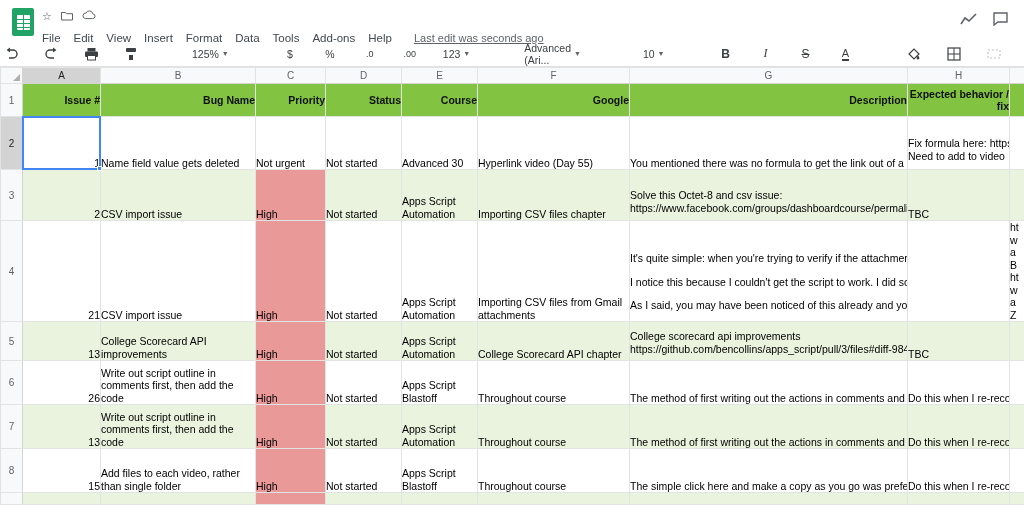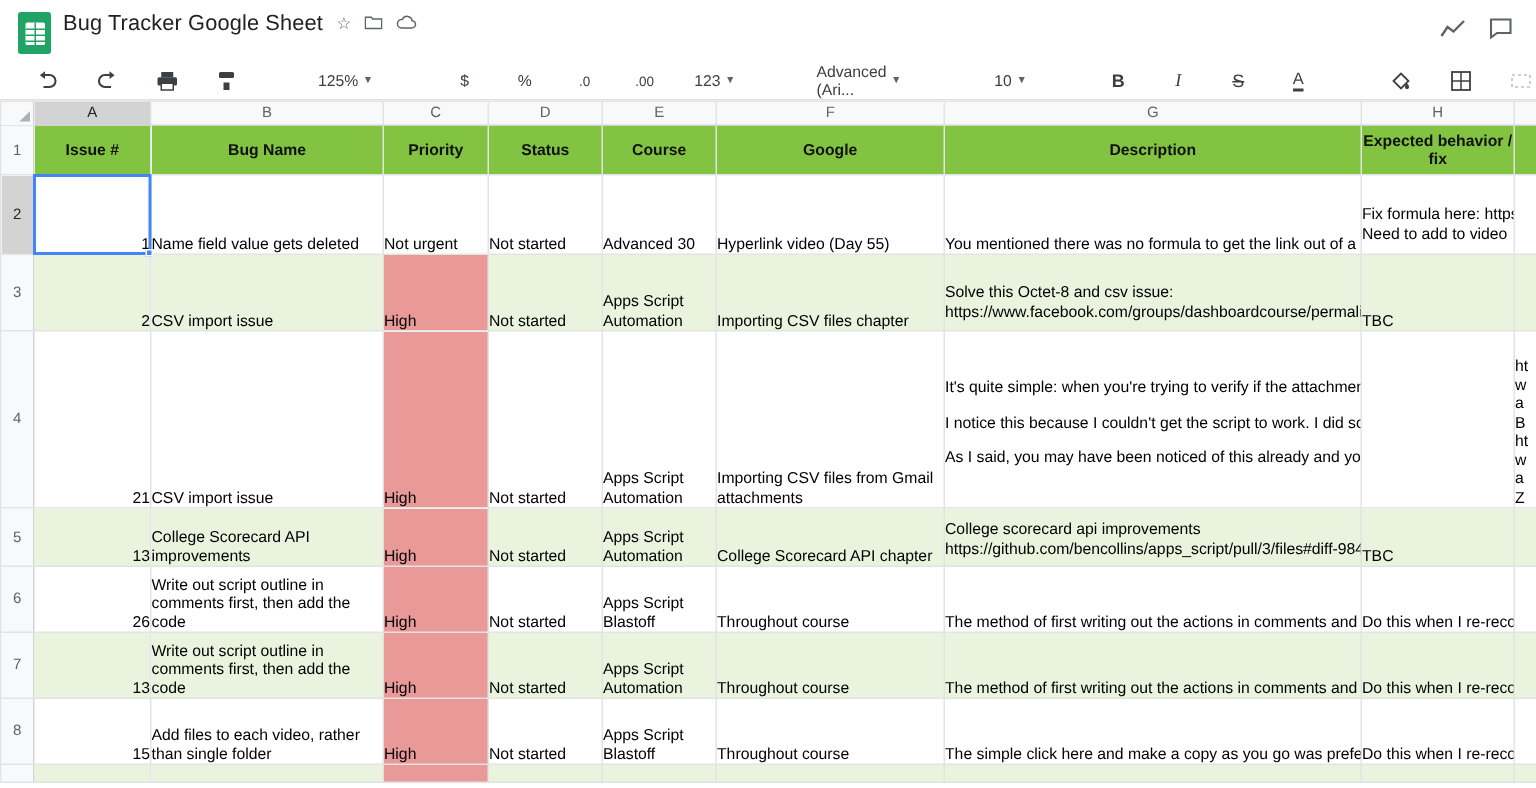--- a/index.html
+++ b/index.html
@@ -30,21 +30,21 @@
   .ticon { color: #5f6368; font-size: 11px; line-height: 1; cursor: pointer; }
   .menubar { display: flex; align-items: center; gap: 13px; margin-top: 3px; height: 17px; }
   .menu-item { font-size: 11.5px; color: #414851; cursor: pointer; }
   .lastedit { font-size: 11px; color: #5f6368; text-decoration: underline; margin-left: 9px; cursor: pointer; }
   .title-right { margin-left: auto; display: flex; align-items: center; gap: 16px; padding: 6px 8px 0 0; }
   .tr-icon { color:#5f6368; cursor:pointer; }
 
   
   .toolbar {
     height: 26px; display: flex; align-items: center; gap: 18px;
-    padding: 0 20px; border-bottom: 1px solid #e0e0e0;
+    padding: 0 0; border-bottom: 1px solid #e0e0e0;
     margin-top: 3px;
   }
   .tb { height: 22px; min-width: 22px; display:flex; align-items:center; justify-content:center;
         color:#3c4043; font-size: 12px; cursor: pointer; border-radius:2px; padding: 0 3px;}
   .tb svg { display:block; }
   .tb-text { font-size: 10.5px; color:#3c4043; }
   .tb-box { height:18px; display:flex; align-items:center; gap:3px; padding: 0 4px; cursor:pointer;}
   .sep { width:1px; height:16px; background:#e0e0e0; margin: 0 5px; }
   .caret { font-size: 7px; color:#5f6368; }
 
@@ -66,21 +66,21 @@
   .colhead.sel { background: #d3d3d3; color:#202124; }
   .corner { width: 22px; background: #f8f9fa; border-right: 1px solid #d4d4d4 !important; position: relative;}
   .corner:after{ content:""; position:absolute; right:2px; bottom:2px; border-style:solid;
                  border-width: 0 0 7px 7px; border-color: transparent transparent #b0b0b0 transparent;}
   .rowhead {
     width: 22px; background: #f8f9fa; color: #5f6368; font-size: 10px;
     text-align: center; vertical-align: middle; border-right: 1px solid #d4d4d4 !important;
   }
   .rowhead.sel { background: #d3d3d3; color: #202124; }
   td.cell { font-size: 10.5px; color: #000; padding: 2px 4px; vertical-align: bottom; line-height: 12.5px; }
-  tr.hdr td.cell { background: #82c341; font-weight: bold; text-align: center; vertical-align: middle;
+  tr.hdr td.cell { background: #82c341; font-weight: bold; text-align: right; vertical-align: middle;
                    line-height: 12px; color:#111; }
   tr.alt td.cell { background: #e9f3dd; }
   td.num { text-align: right; padding-right: 10px; }
   td.high { background: #ea9999 !important; }
   .p { margin-bottom: 11px; }
   .p:last-child { margin-bottom: 0; }
   .nowrap { white-space: nowrap; }
   .clipcol { font-size: 10.5px; line-height: 12.5px; }
 
   
@@ -97,32 +97,43 @@
 <body>
 
 <div id="app">
 
   <div class="titlebar">
     <div class="logo-box">
       <div class="logo-grid"></div>
     </div>
     <div class="title-col">
       <div class="doc-title-row">
-        <span class="doc-title">Bug Tracker Google Sheet</span>
         <span class="ticon">☆</span>
         <span class="ticon">
           <svg width="12" height="11" viewBox="0 0 12 11">
               <path d="M0.5 2.5h4l1 1.2h6v6.3H0.5z" fill="none" stroke="#5f6368" stroke-width="1"></path>
             </svg>
         </span>
         <span class="ticon">
           <svg width="14" height="10" viewBox="0 0 14 10">
               <path d="M3.4 8.6h7.1a2.4 2.4 0 0 0 .2-4.8A3.4 3.4 0 0 0 4.2 3a2.8 2.8 0 0 0-.8 5.6z" fill="none" stroke="#5f6368" stroke-width="1"></path>
             </svg>
         </span>
+      </div>
+      <div class="menubar">
+        <span class="menu-item">File</span>
+        <span class="menu-item">Edit</span>
+        <span class="menu-item">View</span>
+        <span class="menu-item">Insert</span>
+        <span class="menu-item">Format</span>
+        <span class="menu-item">Data</span>
+        <span class="menu-item">Tools</span>
+        <span class="menu-item">Add-ons</span>
+        <span class="menu-item">Help</span>
+        <span class="lastedit">Last edit was seconds ago</span>
       </div>
     </div>
     <div class="title-right">
       <span class="tr-icon">
         <svg width="17" height="13" viewBox="0 0 17 13">
             <polyline points="1,11 5,5 9,8 16,1" fill="none" stroke="#5f6368" stroke-width="1.6"></polyline>
           </svg>
       </span>
       <span class="tr-icon">
         <svg width="15" height="14" viewBox="0 0 15 14">
@@ -359,21 +370,21 @@
         <td class="cell high">High</td>
         <td class="cell">Not started</td>
         <td class="cell">Apps Script Automation</td>
         <td class="cell">Importing CSV files from Gmail attachments</td>
         <td class="cell" style="vertical-align:top;padding-top:31px">
           <div class="p nowrap">It's quite simple: when you're trying to verify if the attachment you</div>
           <div class="p nowrap">I notice this because I couldn't get the script to work. I did some re</div>
           <div class="p nowrap">As I said, you may have been noticed of this already and you are</div>
         </td>
         <td class="cell"></td>
-        <td class="cell clipcol" style="vertical-align:top;padding-top:17px;white-space:pre">ht
+        <td class="cell clipcol" style="vertical-align:top;padding-top:0;white-space:pre">ht
 w
 a
 B
 ht
 w
 a
 Z</td>
       </tr>
 
       <tr class="alt" style="height:39px">

